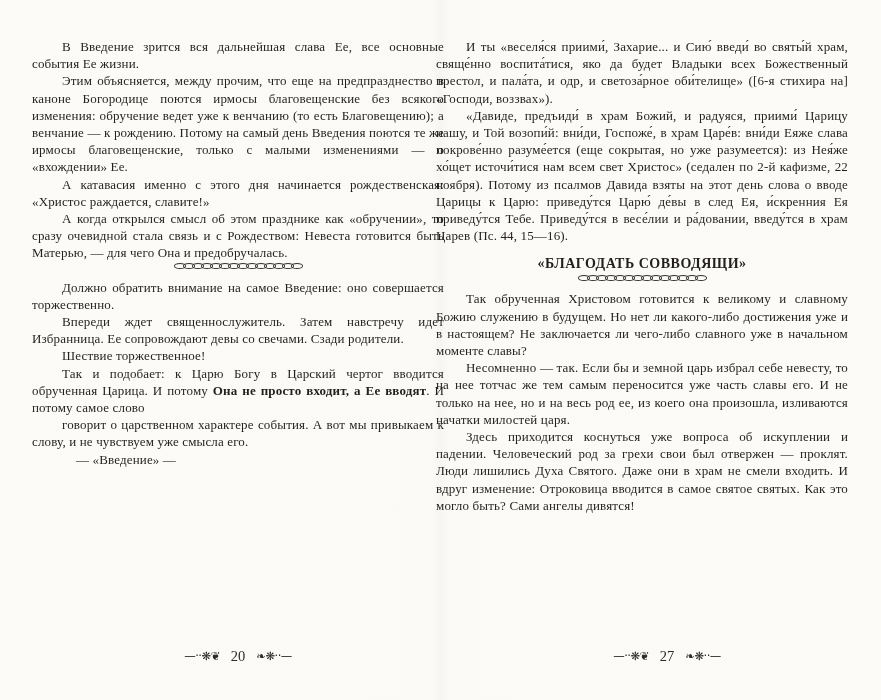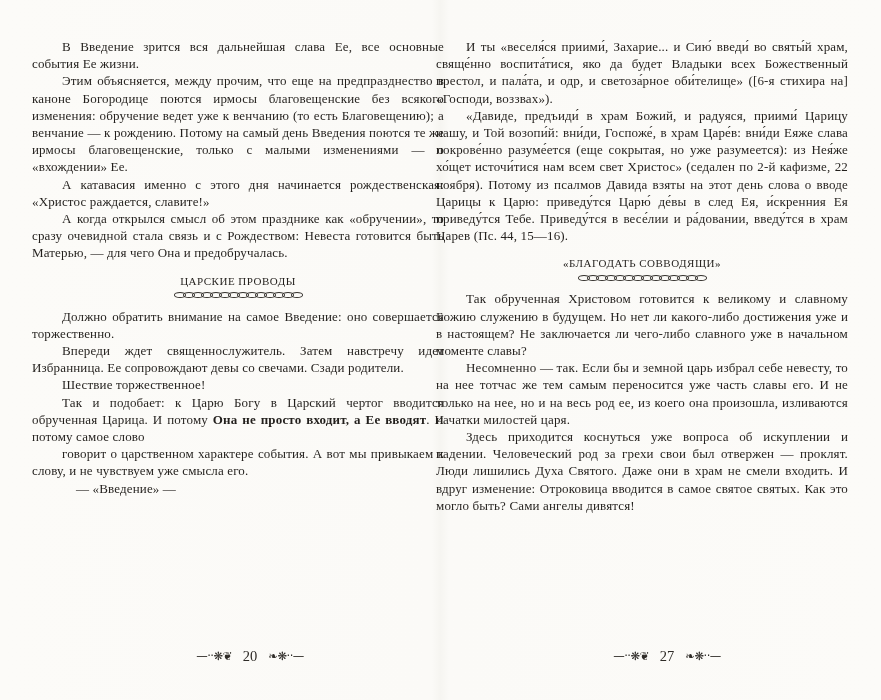--- a/index.html
+++ b/index.html
@@ -40,22 +40,22 @@
   .para .b { font-weight: bold; }
   .para .i { }
   .para.inset {
     text-align: left;
     text-indent: 44px;
   }
 
   .heading {
     margin: 10px 0 0 0;
     text-align: center;
-    font-weight: normal;
-    font-size: 11px;
+    font-weight: bold;
+    font-size: 14px;
     line-height: 19px;
     letter-spacing: 0.5px;
   }
   .chain {
     display: flex;
     justify-content: center;
     align-items: center;
     height: 9px;
     margin: 0 0 8px 0;
   }
@@ -71,21 +71,21 @@
   .chain i:first-child { margin-left: 0; }
 
   .footer {
     position: absolute;
     top: 647px;
     width: 412px;
     text-align: center;
     white-space: nowrap;
     color: #2e2b27;
   }
-  #footer-left  { left: 44px; }
+  #footer-left  { left: 32px; }
   #footer-right { left: 461px; }
   .footer .orn {
     font-family: "DejaVu Sans", sans-serif;
     font-size: 11.5px;
     letter-spacing: -0.5px;
     vertical-align: 1px;
   }
   .footer .pagenum {
     font-size: 14.5px;
     margin: 0 7px;
@@ -94,21 +94,20 @@
 </head>
 <body>
 
 <div class="book-spread">
 
   <div class="page" id="page-left">
       <p class="para"><span>В Введение зрится вся дальнейшая слава Ее, все основные события Ее жизни.</span></p>
       <p class="para"><span>Этим объясняется, между прочим, что еще на предпразднество в каноне Богородице поются ирмосы благовещенские без всякого изменения: обручение ведет уже к венчанию (то есть Благовещению); а венчание — к рождению. Потому на самый день Введения поются те же ирмосы благовещенские, только с малыми изменениями — о «вхождении» Ее.</span></p>
       <p class="para"><span>А катавасия именно с этого дня начинается рождественская: «Христос раждается, славите!»</span></p>
       <p class="para"><span>А когда открылся смысл об этом празднике как «обручении», то сразу очевидной стала связь и с Рождеством: Невеста готовится быть Матерью, — для чего Она и предобручалась.</span></p>
-      <div class="heading">ЦАРСКИЕ ПРОВОДЫ</div>
       <div class="chain">
         <i></i>
         <i></i>
         <i></i>
         <i></i>
         <i></i>
         <i></i>
         <i></i>
         <i></i>
         <i></i>

